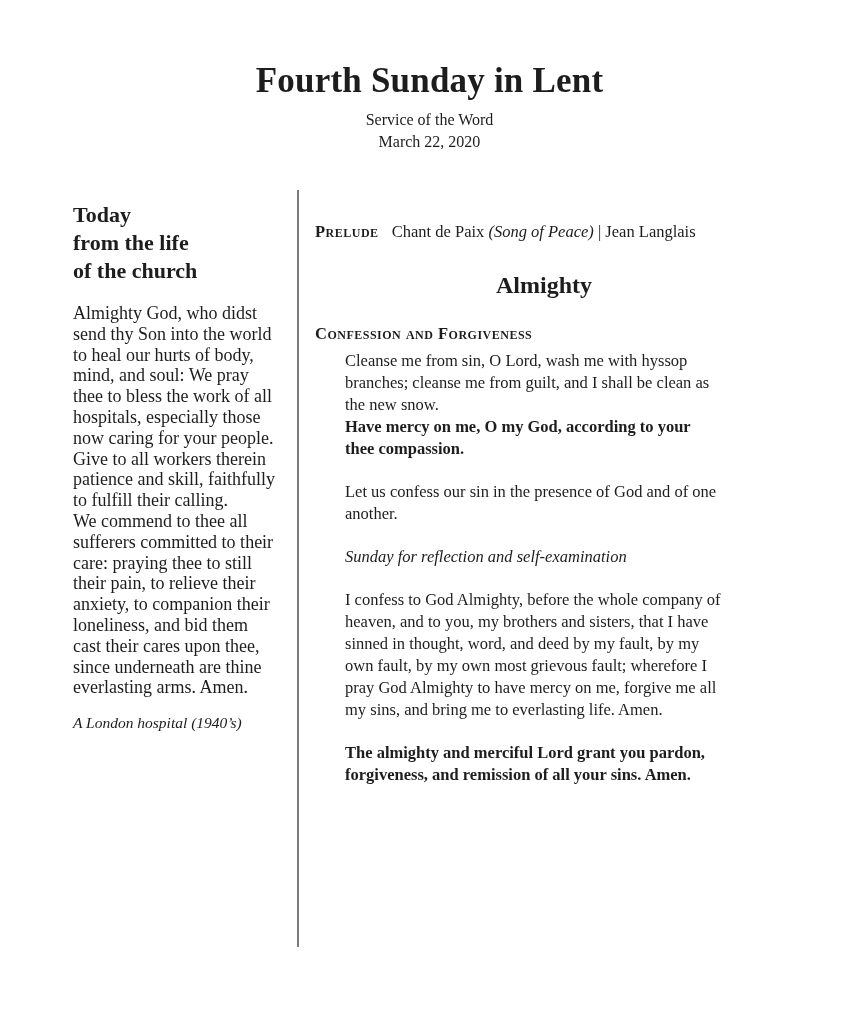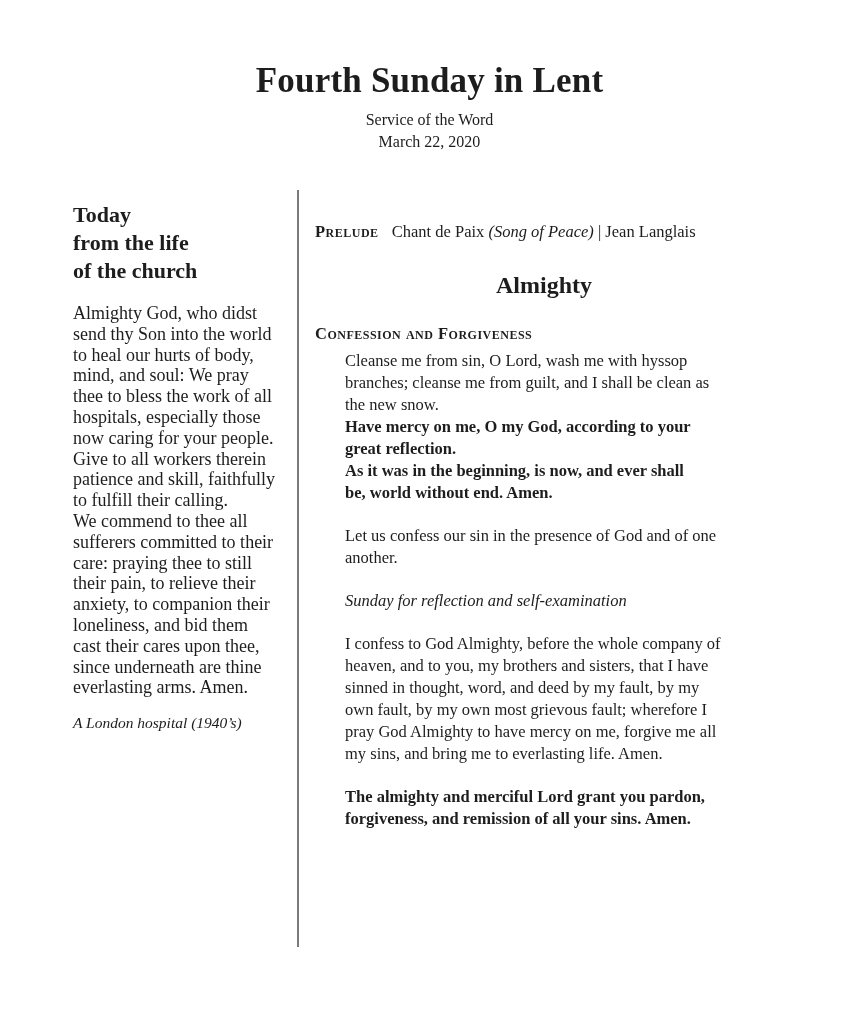--- a/index.html
+++ b/index.html
@@ -115,23 +115,21 @@
 
     <div class="gathering">Almighty</div>
 
     <div class="confession-heading sc">Confession and Forgiveness</div>
 
     <div class="paragraphs">
       <p>Cleanse me from sin, O Lord, wash me with hyssop
 branches; cleanse me from guilt, and I shall be clean as
 the new snow.</p>
       <p class="b">Have mercy on me, O my God, according to your
-great reflection.</p>
-      <p class="b">As it was in the beginning, is now, and ever shall
-be, world without end. Amen.</p>
+thee compassion.</p>
       <p class="gap">Let us confess our sin in the presence of God and of one
 another.</p>
       <p class="it gap">Sunday for reflection and self-examination</p>
       <p class="gap">I confess to God Almighty, before the whole company of
 heaven, and to you, my brothers and sisters, that I have
 sinned in thought, word, and deed by my fault, by my
 own fault, by my own most grievous fault; wherefore I
 pray God Almighty to have mercy on me, forgive me all
 my sins, and bring me to everlasting life. Amen.</p>
       <p class="b gap">The almighty and merciful Lord grant you pardon,

